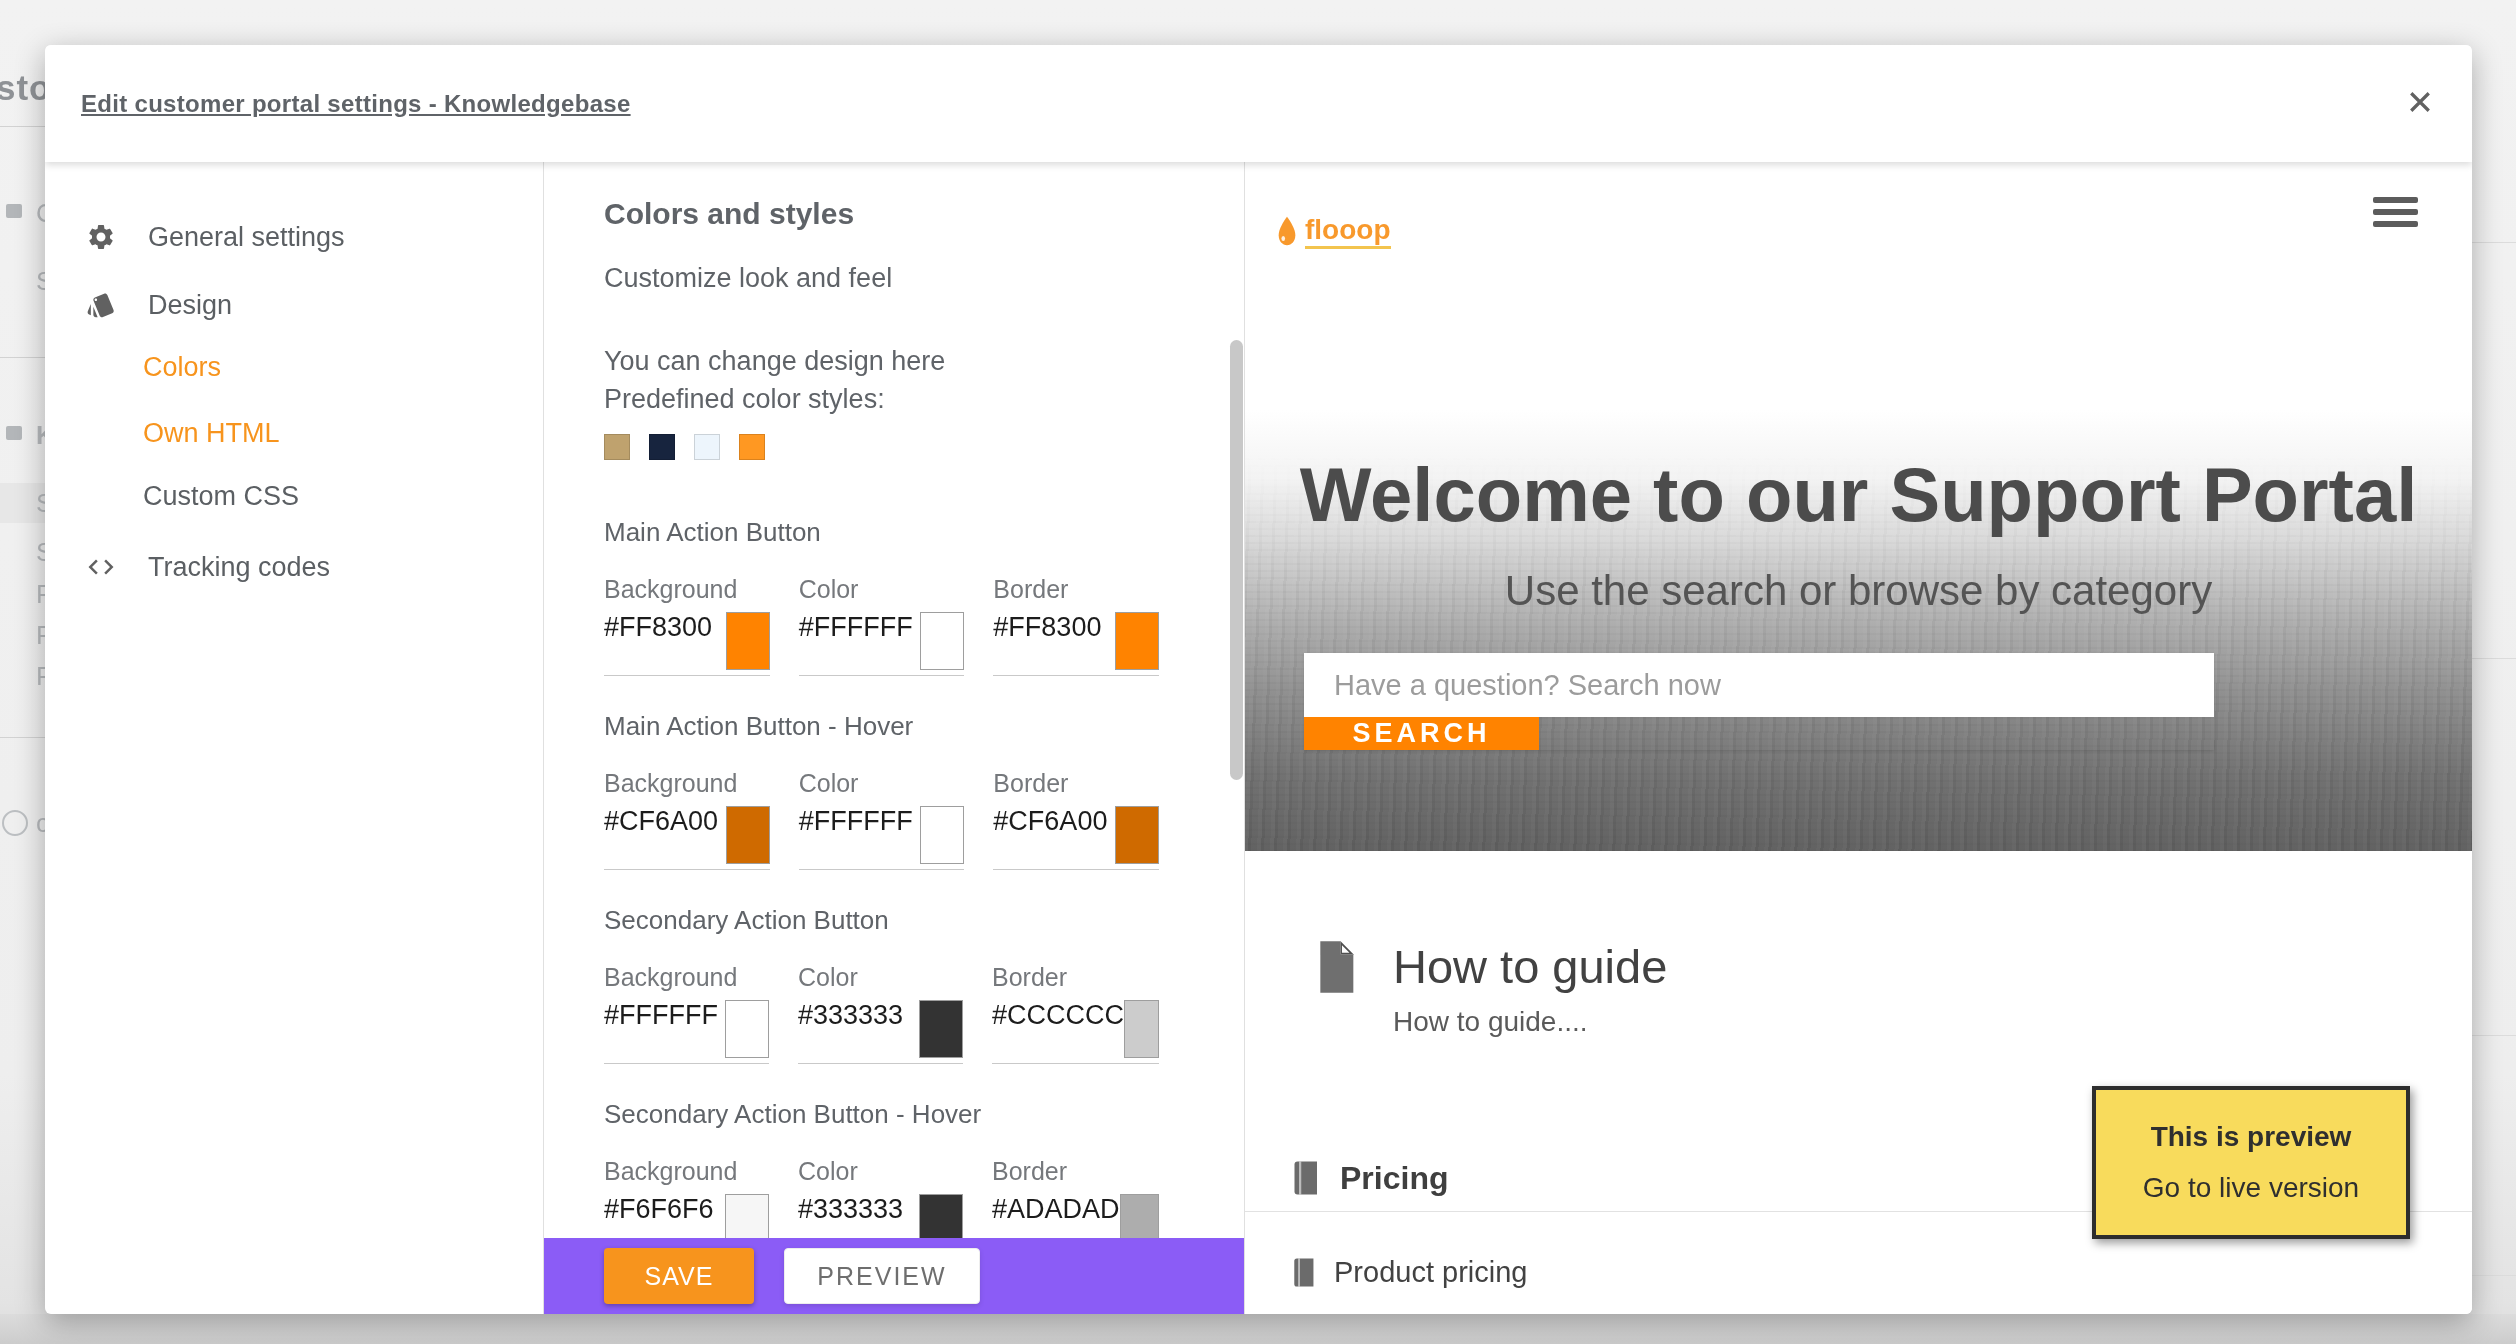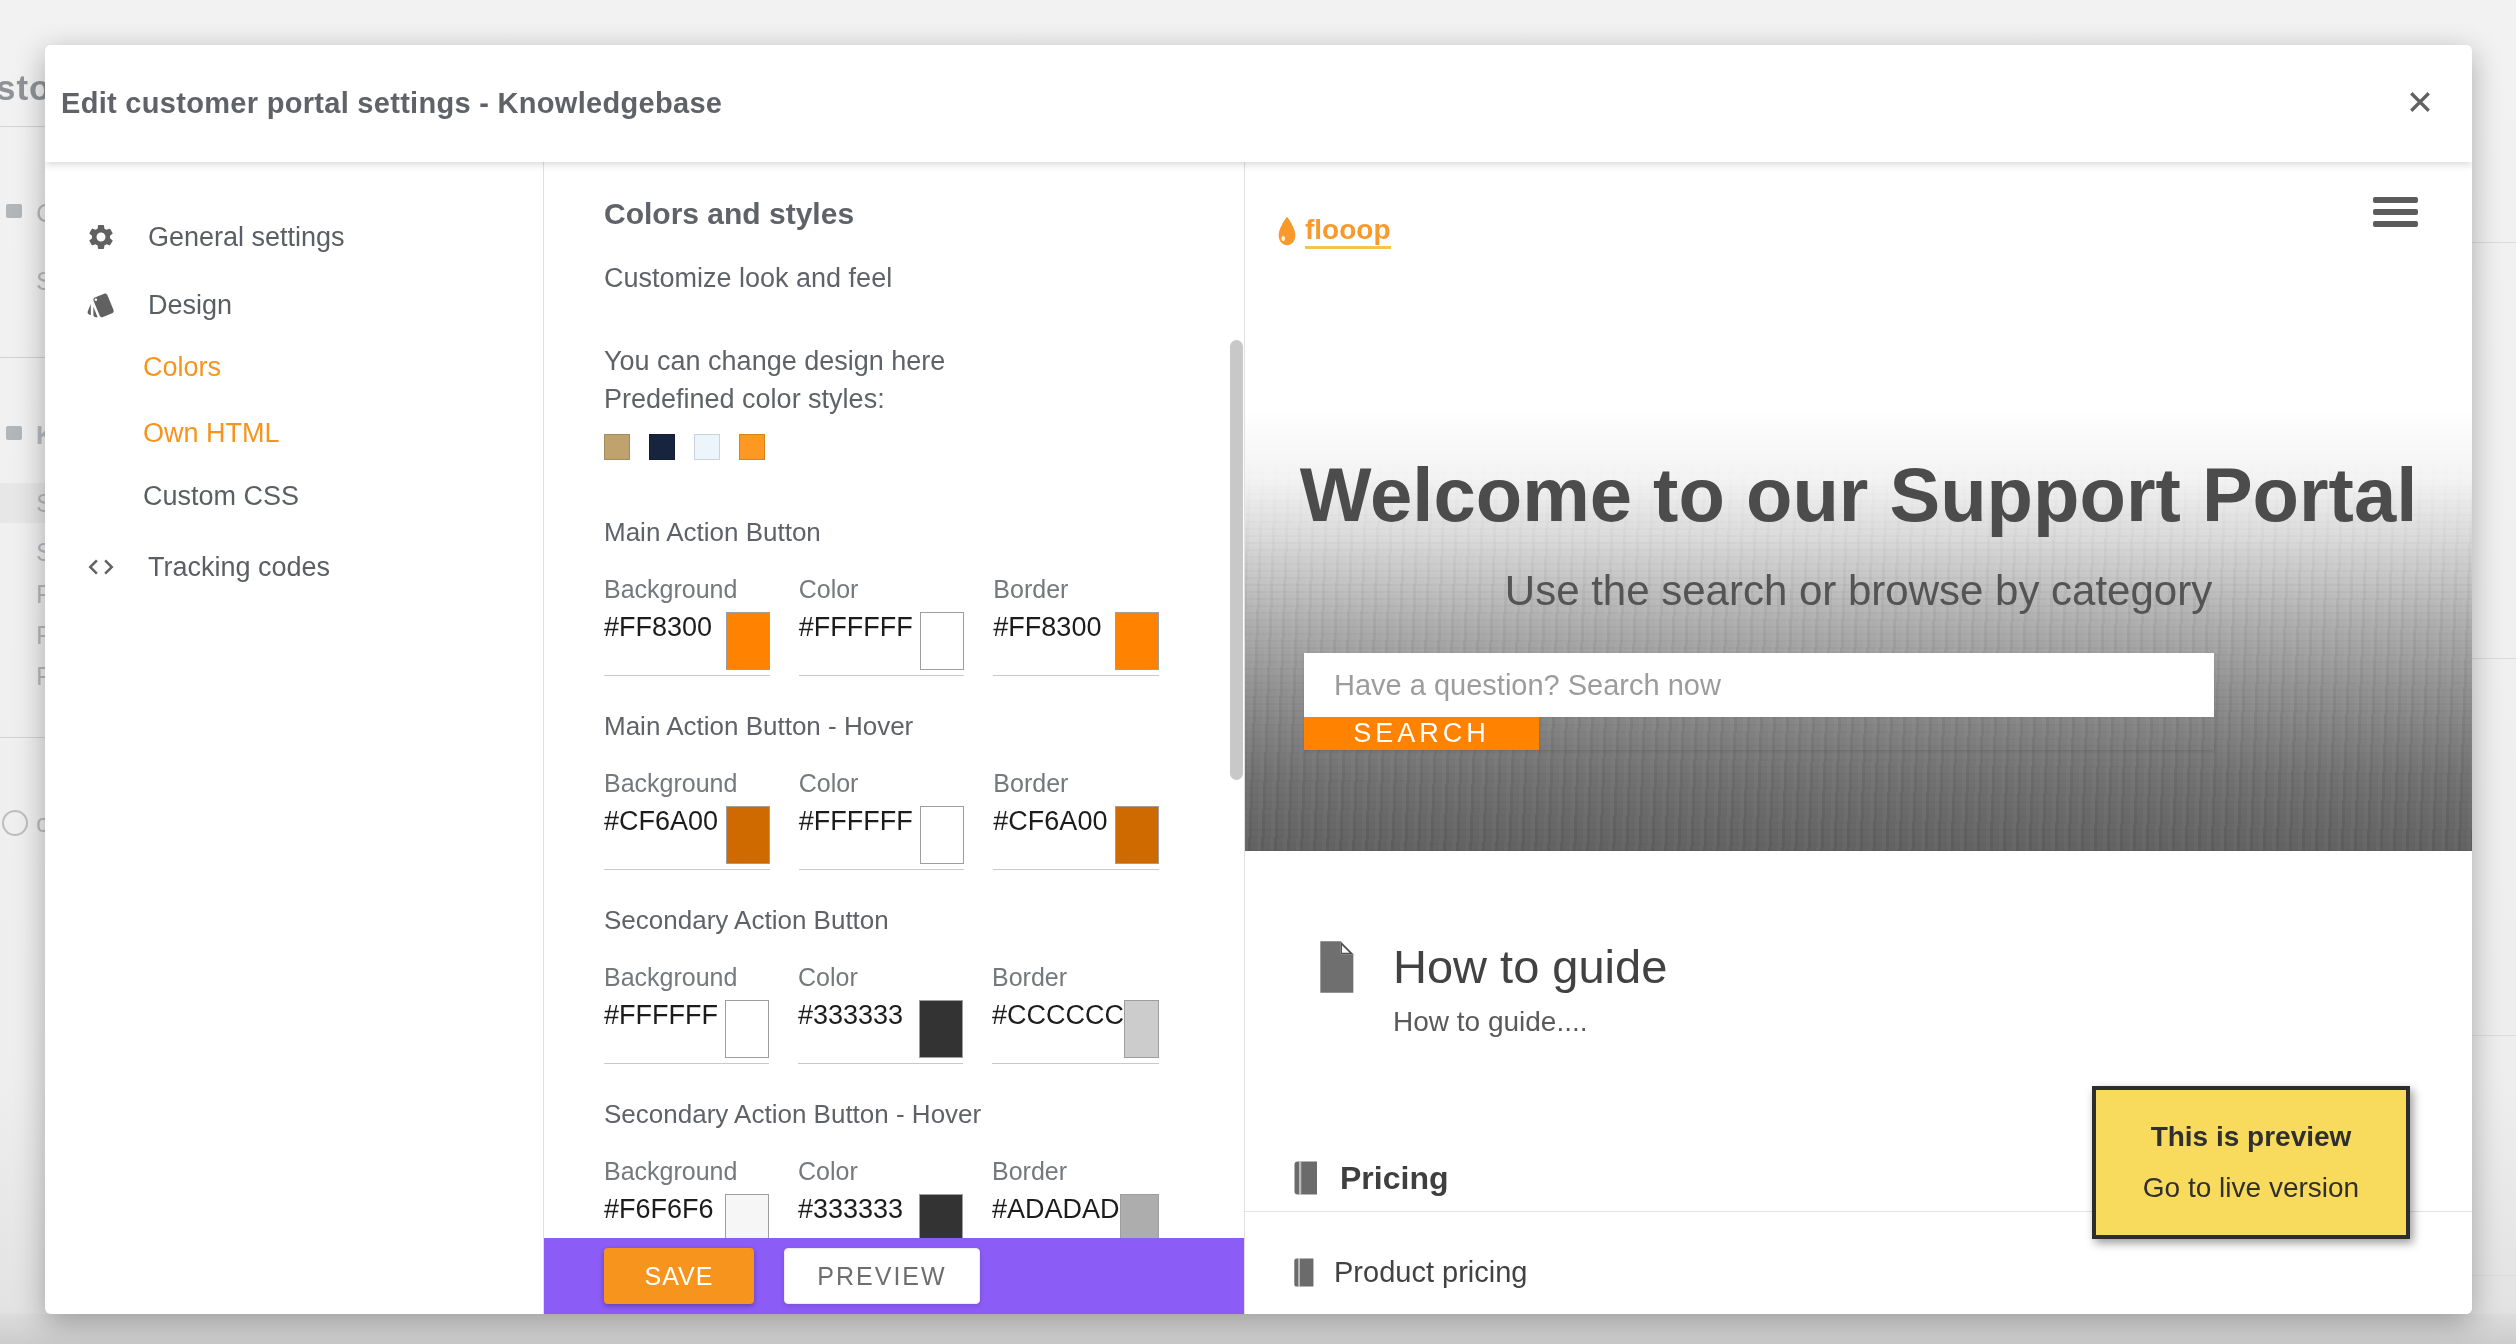--- a/index.html
+++ b/index.html
@@ -18,21 +18,21 @@
   .bg-row .circ{position:absolute;left:2px;top:2px;width:22px;height:22px;border:2px solid #bcbfc2;border-radius:50%;}
   .bg-hl{position:absolute;left:0;top:483px;width:46px;height:40px;background:#e7e7e7;}
   .bg-line-r{position:absolute;left:2472px;width:44px;height:1px;background:#dcdcdc;}
   .bg-bottom{position:absolute;left:0;top:1314px;width:2516px;height:30px;
     background:linear-gradient(180deg,#dcdcdc,#cccccc);}
   
   .modal{position:absolute;left:45px;top:45px;width:2427px;height:1269px;z-index:2;
     background:#ffffff;border-radius:6px;box-shadow:0 8px 30px rgba(0,0,0,.3);overflow:hidden;}
   .modal-header{position:relative;height:117px;background:#fff;z-index:5;
     box-shadow:0 3px 7px rgba(0,0,0,.14);display:flex;align-items:center;}
-  .modal-title{margin-left:16px;font-size:29px;font-weight:bold;color:#5f6368;letter-spacing:.3px;}
+  .modal-title{margin-left:36px;font-size:24px;font-weight:bold;color:#5f6368;letter-spacing:.3px;text-decoration:underline;}
   .modal-close{position:absolute;right:30px;top:36px;width:44px;height:44px;border:none;background:none;cursor:pointer;padding:0;}
   .modal-body{position:relative;display:flex;height:1152px;}
   
   .sidebar{width:499px;border-right:1px solid #e0e0e0;box-sizing:border-box;}
   .side-item{display:flex;align-items:center;margin-left:41px;height:30px;}
   .side-item .ic{width:30px;height:30px;margin-right:32px;display:flex;align-items:center;justify-content:center;}
   .side-label{font-size:27px;color:#5b5f63;white-space:nowrap;}
   .side-sub{margin-left:98px;}
   .orange .side-label{color:#f7941d;}
   .mt1{margin-top:60px}.mt2{margin-top:38px}.mt3{margin-top:32px}.mt4{margin-top:36px}.mt5{margin-top:33px}.mt6{margin-top:41px}
@@ -76,21 +76,21 @@
   .burger div{height:6px;background:#5c5c5c;border-radius:2px;margin-bottom:6px;}
   .hero-title{position:absolute;left:0;right:0;top:293px;margin:0;text-align:center;
     font-size:76px;line-height:80px;font-weight:bold;color:#4c4c4c;}
   .hero-sub{position:absolute;left:0;right:0;top:406px;margin:0;text-align:center;
     font-size:42px;line-height:46px;font-weight:normal;color:#545454;}
   .searchbar{position:absolute;left:59px;top:491px;width:910px;height:97px;display:flex;box-shadow:0 1px 3px rgba(0,0,0,.15);flex-direction:column;}
   .search-input{flex:1;border:none;outline:none;background:#fff;font-size:29px;color:#333;
     padding:0 30px;font-family:inherit;}
   .search-input::placeholder{color:#9c9c9c;}
   .btn-search{width:235px;background:#ff8300;border:none;cursor:pointer;
-    color:#fff;font-size:27px;font-weight:normal;letter-spacing:4px;font-family:inherit;}
+    color:#fff;font-size:27px;font-weight:bold;letter-spacing:4px;font-family:inherit;}
   .cat1{display:flex;align-items:center;margin:88px 0 0 68px;}
   .cat1-title{font-size:47px;line-height:56px;color:#424242;margin:0 0 0 36px;font-weight:normal;}
   .cat1-desc{font-size:28px;line-height:32px;color:#5a5a5a;margin:11px 0 0 148px;}
   .cat2-wrap{border-bottom:1px solid #e2e2e2;padding-bottom:14px;margin-top:121px;}
   .cat2{display:flex;align-items:center;margin-left:48px;}
   .cat2-title{font-size:32px;color:#3f3f3f;margin:0 0 0 20px;font-weight:bold;}
   .art1{display:flex;align-items:center;margin:44px 0 0 48px;}
   .art1-title{font-size:29px;color:#424242;margin:0 0 0 18px;font-weight:normal;}
   .preview-banner{position:absolute;right:62px;top:924px;width:310px;background:#f8db5c;
     border:4px solid #2d2d2d;text-align:center;padding:30px 0;box-shadow:3px 4px 9px rgba(0,0,0,.4);}

